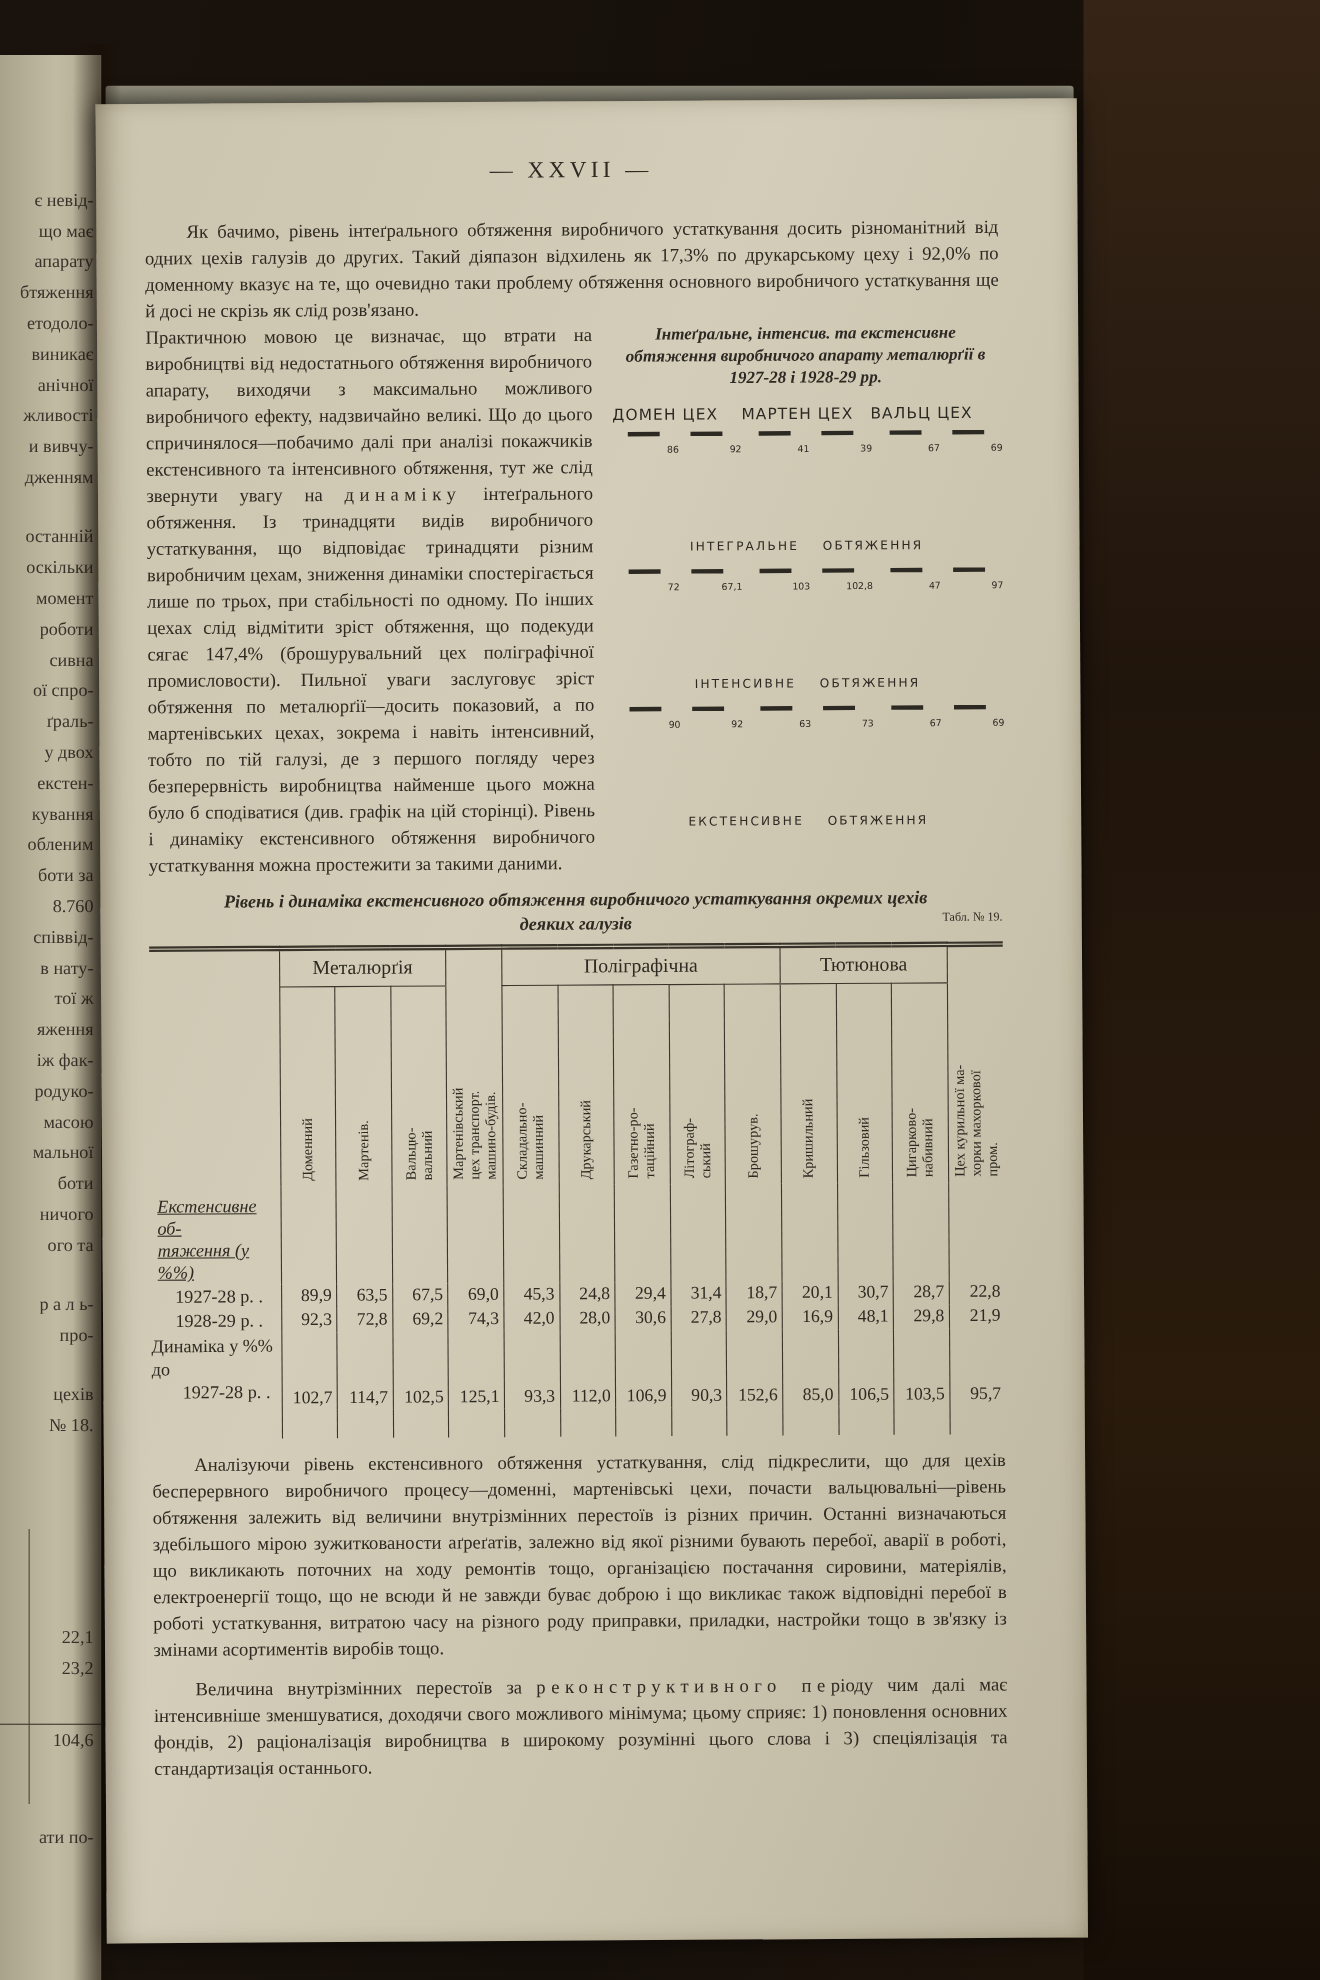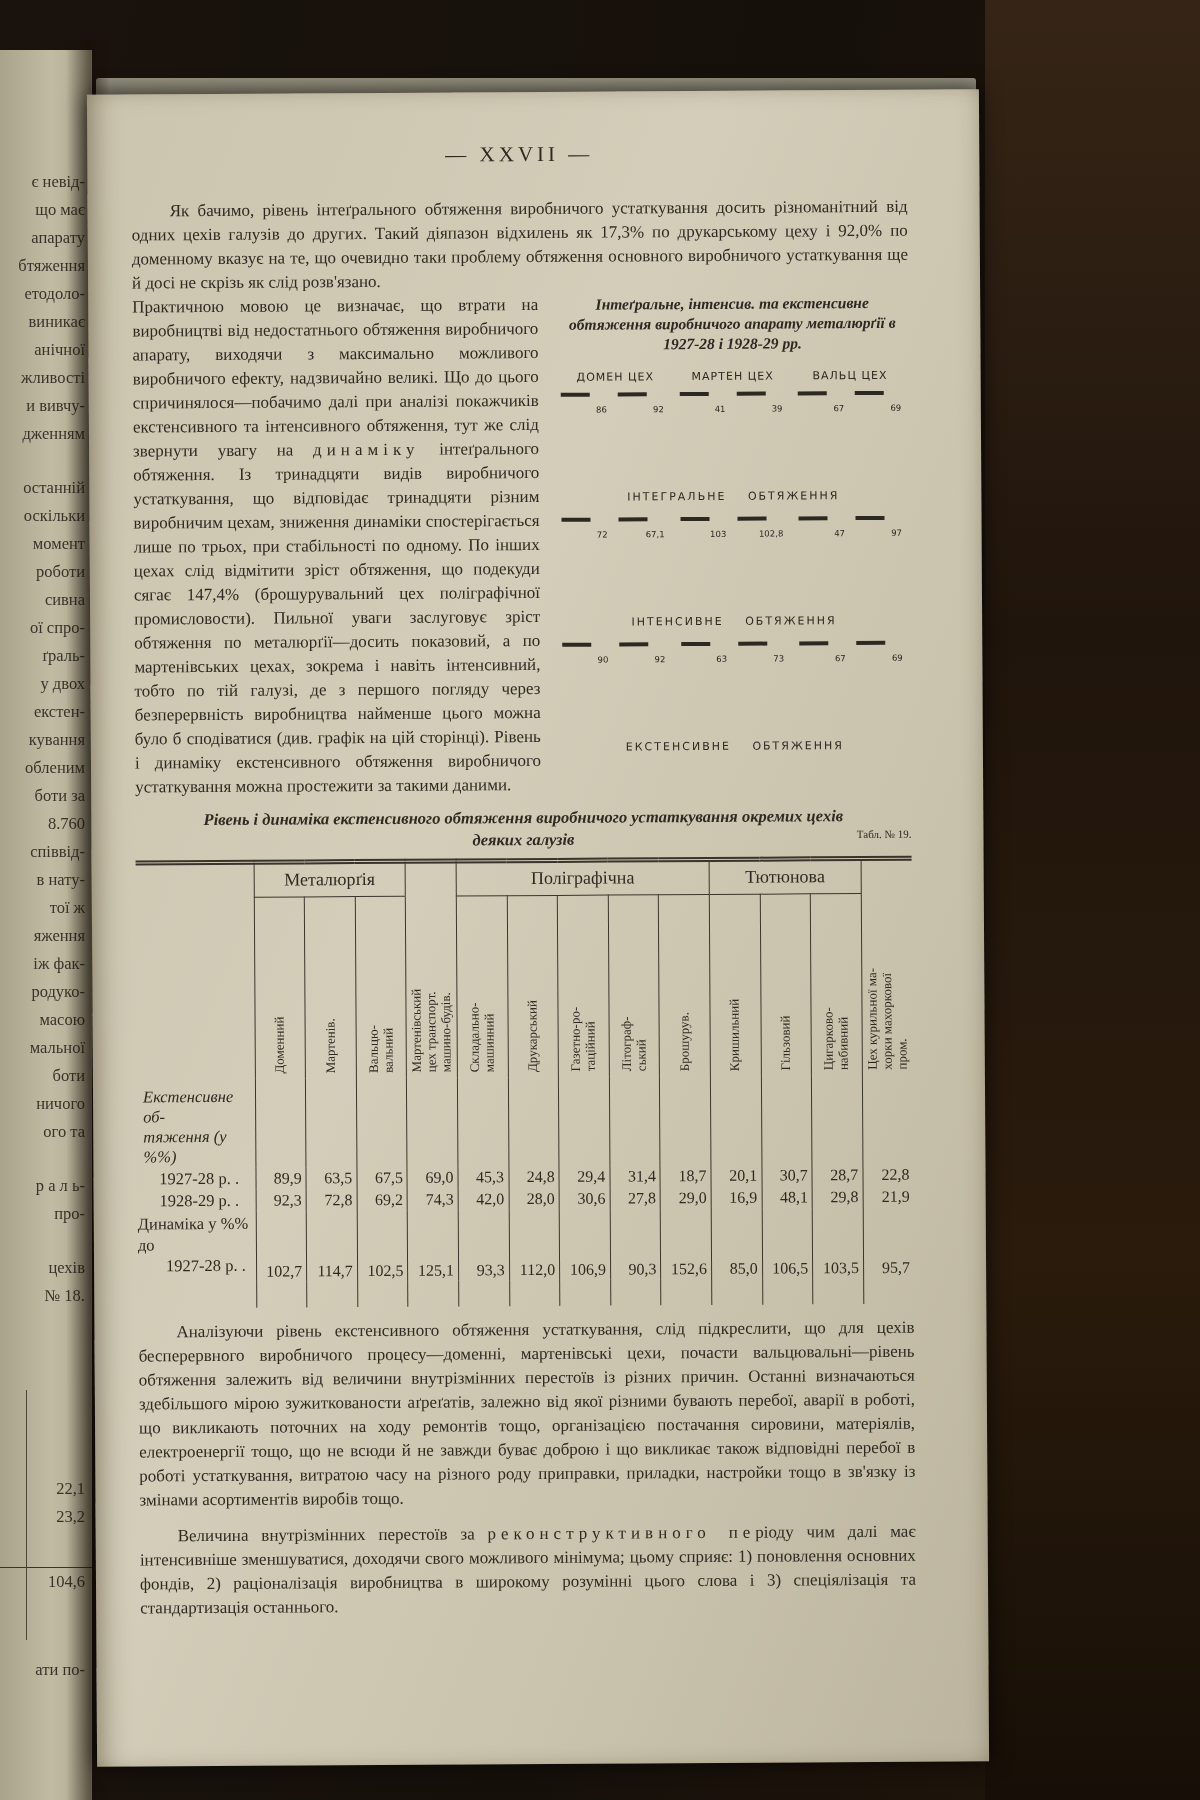--- a/index.html
+++ b/index.html
@@ -35,45 +35,45 @@
   .lead{text-indent:38px;}
   .rest{margin-bottom:10px;}
   .spaced{letter-spacing:5px;}
   .after{text-indent:38px;margin-top:12px;}
 
   
   .chart{float:right;width:352px;margin:2px 0 10px 18px;font-family:"DejaVu Sans",sans-serif;color:#2c2822;}
   .chart-title{font-family:"Liberation Serif",serif;font-style:italic;font-weight:bold;
         font-size:15.5px;line-height:1.28;text-align:center;margin-bottom:12px;}
   .chart-groups{display:flex;margin-bottom:3px;}
-  .chart-groups span{flex:1;text-align:center;font-size:11px;letter-spacing:1px;text-transform:uppercase;}
+  .chart-groups span{flex:1;font-size:14px;letter-spacing:1px;text-transform:uppercase;}
   .c-row{margin-bottom:8px;}
   .c-bars{display:flex;justify-content:space-between;height:88px;align-items:flex-start;padding:0 4px;}
-  .c-group{display:flex;gap:28px;width:31%;}
+  .c-group{display:flex;gap:28px;width:31%;justify-content:center;}
   .bar{width:29px;height:100%;border:2px solid #2c2822;position:relative;box-sizing:border-box;}
   .bar-fill{width:100%;background:#2c2822;}
   .bar-val{position:absolute;right:-19px;top:3px;font-size:8.5px;}
   .c-row-label{text-align:center;font-size:11px;letter-spacing:2px;word-spacing:16px;
         text-transform:uppercase;margin-top:5px;}
 
   
   .tcap{font-style:italic;font-weight:bold;font-size:16.5px;text-align:center;line-height:1.35;margin-top:10px;}
   .tcap-l2{position:relative;}
   .tno{position:absolute;right:0;top:0;font-style:normal;font-weight:normal;font-size:11px;}
   table.tbl{border-collapse:collapse;table-layout:fixed;width:100%;margin-top:6px;
         border-top:5px double #39342b;}
   .tbl th,.tbl td{box-sizing:border-box;font-weight:normal;}
   .tbl .bl{border-left:1.3px solid #3b362c;}
   .tbl .gh{border-bottom:1.3px solid #3b362c;font-size:18px;text-align:center;padding:5px 0 6px;}
   .tbl th.rot{height:182px;vertical-align:bottom;padding-bottom:5px;}
   .tbl th.rot div{writing-mode:vertical-rl;transform:rotate(180deg);white-space:pre-line;
         font-size:13px;line-height:1.14;margin:0 auto;text-align:left;}
   .tbl td.num{text-align:right;font-size:16px;padding:1px 4px 1px 0;}
   .tbl td.rl{font-size:16.5px;}
-  .blockl{padding:8px 0 0 6px;line-height:1.22;font-style:italic;}
+  .blockl{padding:8px 0 0 6px;line-height:1.22;font-style:italic;text-decoration:underline;}
   .yr{text-align:right;padding-right:16px;}
   .dynl{line-height:1.3;padding-left:0;}
   .dyn2{padding-left:28px;}
   .r-dyn td{height:56px;vertical-align:bottom;padding-bottom:5px;}
   .r-pad td{height:26px;}
 </style>
 </head>
 <body>
 
 <div class="scene">

